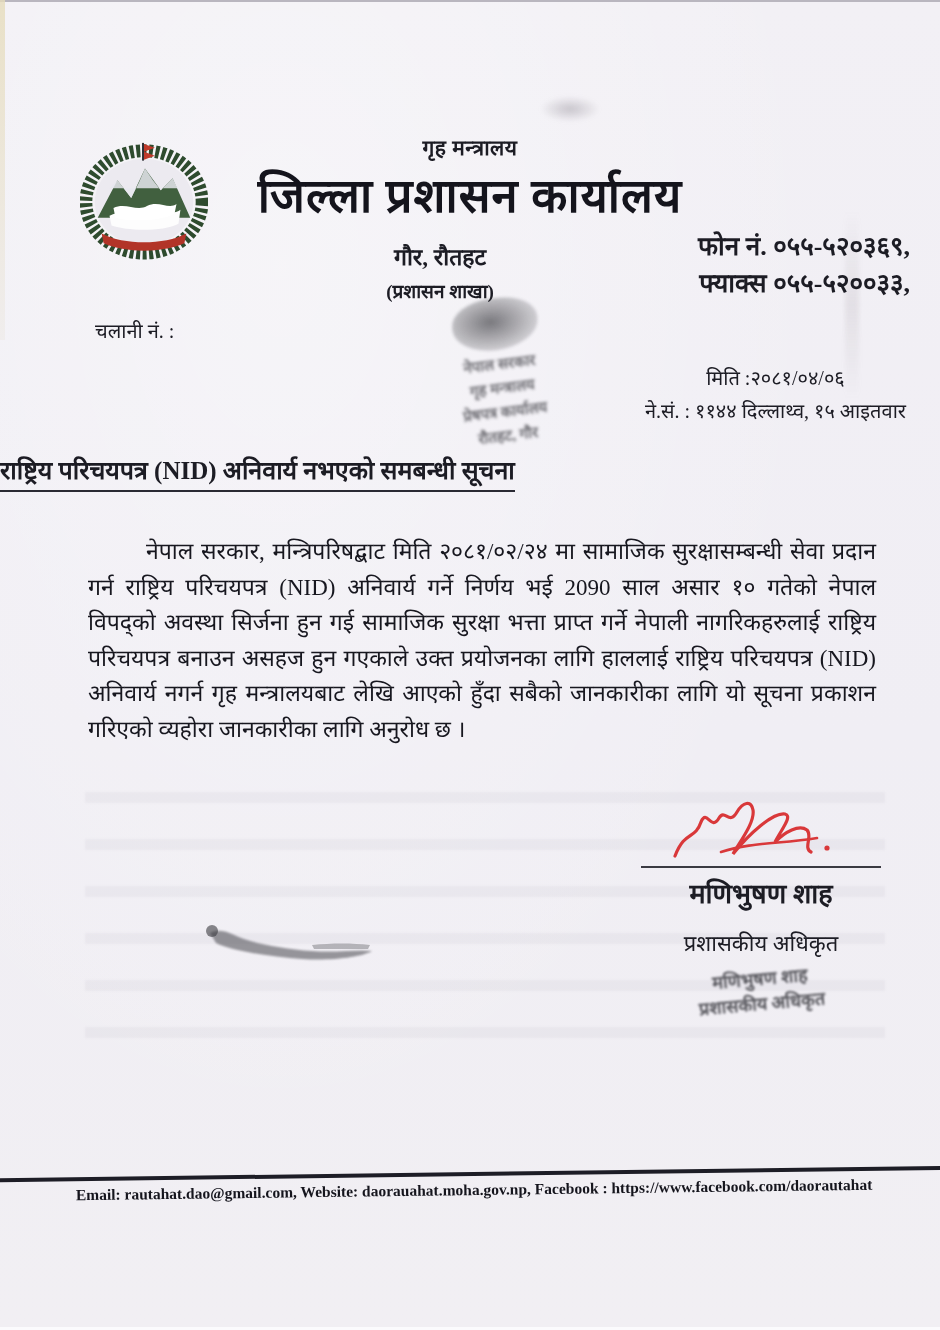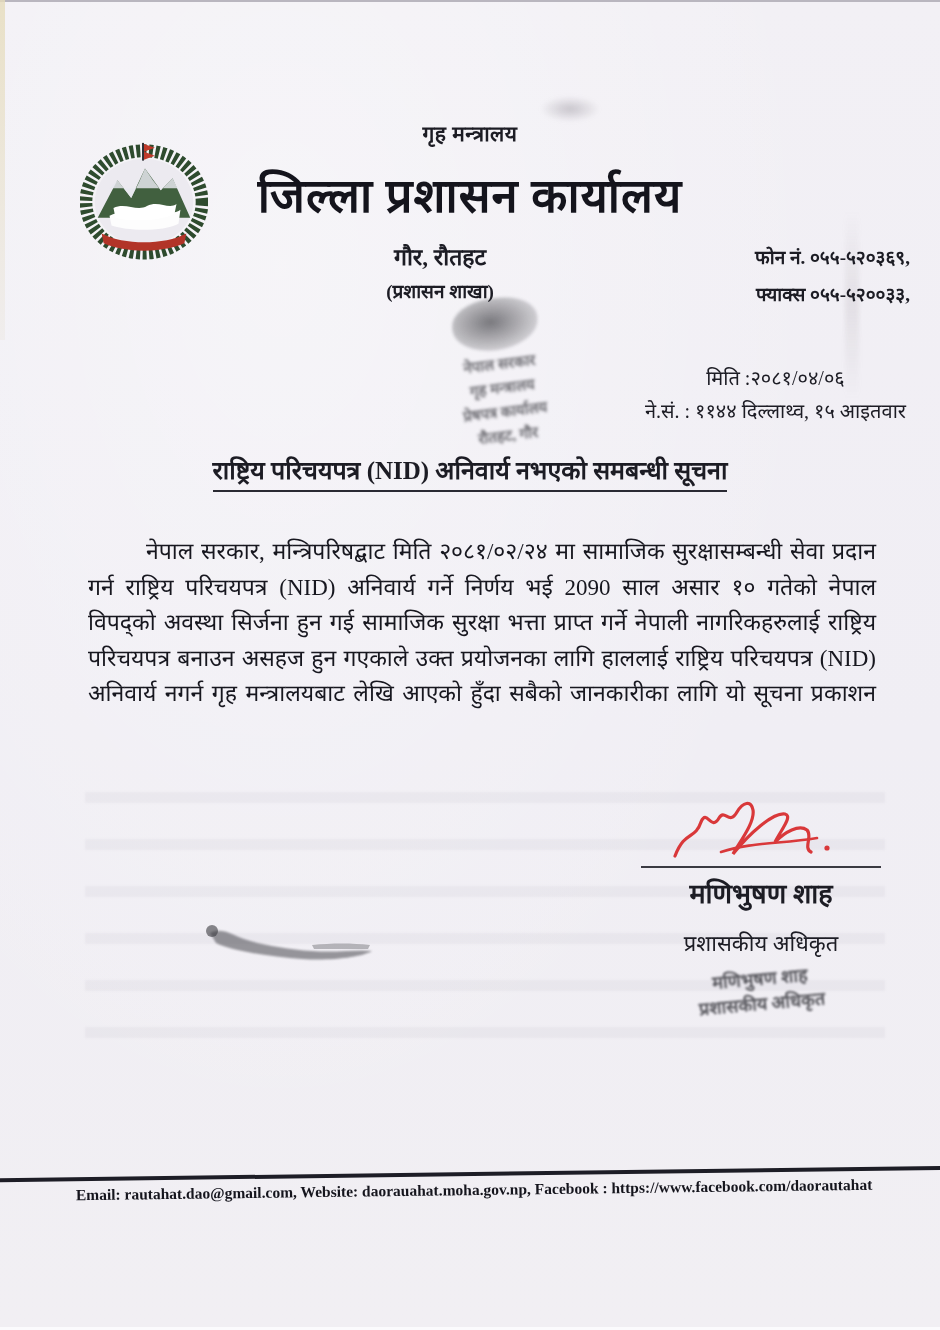--- a/index.html
+++ b/index.html
@@ -17,40 +17,40 @@
   .edge-top{position:absolute;top:0;left:0;width:100%;height:2px;background:#b9b6bf;}
   .edge-left{position:absolute;top:0;left:0;width:5px;height:340px;background:linear-gradient(180deg,#e6dcbb,#efeceb);opacity:.8;}
   .edge-bottom{position:absolute;bottom:0;left:0;width:100%;height:3px;background:#fbfbfd;}
 
   .c{position:absolute;left:0;width:100%;text-align:center;}
   .gov-line{font-size:21px;font-weight:bold;letter-spacing:.5px;}
   .office-title{font-size:47px;font-weight:bold;letter-spacing:1px;color:#14141c;}
   .loc{font-size:23px;font-weight:bold;}
   .branch{font-size:19px;font-weight:bold;}
 
-  .contact{position:absolute;right:30px;top:239px;text-align:right;font-size:19px;font-weight:bold;line-height:37px;}
+  .contact{position:absolute;right:30px;top:228px;text-align:right;font-size:26px;font-weight:bold;line-height:37px;}
   .refs{position:absolute;left:95px;top:312px;font-size:20px;line-height:38px;}
   .dates{position:absolute;right:34px;top:362px;text-align:center;font-size:20px;line-height:33px;}
 
   .emblem{position:absolute;left:80px;top:138px;width:128px;height:124px;}
 
   .stamp-center{
     position:absolute;left:408px;top:298px;width:185px;
     text-align:center;color:#4a4a50;
     transform:rotate(-7deg);
     filter:blur(1.6px);opacity:.8;
     font-weight:bold;line-height:24px;font-size:15px;
   }
   .stamp-center .blob{
     width:86px;height:52px;margin:0 auto 2px auto;border-radius:50% 45% 55% 50%;
     background:radial-gradient(ellipse at 45% 45%, rgba(40,40,45,.75), rgba(60,60,65,.25) 70%, transparent 75%);
   }
 
   .subject{
-    position:absolute;left:0;top:452px;width:100%;text-align:center;
+    position:absolute;left:0;top:452px;width:100%;
   }
   .subject span{
     display:inline-block;font-size:25px;font-weight:bold;
     border-bottom:2px solid #2a2a33;padding-bottom:4px;
   }
 
   .body-block{position:absolute;left:88px;top:534px;width:788px;font-size:23px;color:#17171f;}
   .bline{height:35.5px;line-height:35.5px;white-space:nowrap;text-align:justify;}
   .bline.just{text-align-last:justify;}
   .bline.first{text-indent:58px;}
@@ -102,31 +102,32 @@
     <ellipse cx="65" cy="64" rx="50" ry="44" fill="#eceaf0"></ellipse>
     <path d="M18,80 L38,42 L52,60 L66,30 L82,52 L94,40 L112,80 Z" fill="#41603f"></path>
     <path d="M38,42 L46,52 L52,60 L60,44 L66,30 L74,42 L82,52 L88,46 L94,40 L99,50 L30,50 Z" fill="#e8e8ee" opacity="0.85"></path>
     <path d="M30,78 C45,70 55,80 65,74 C78,66 92,80 102,72 L100,86 C85,94 50,94 32,88 Z" fill="#fdfdfd"></path>
     <path d="M34,70 C46,64 58,74 68,68 C80,62 90,72 98,66 L96,76 C82,84 48,84 36,80 Z" fill="#ffffff"></path>
     <path d="M22,96 C45,108 85,108 108,96 L106,106 C84,116 46,116 24,106 Z" fill="#b23428"></path>
     <rect x="63" y="4" width="2" height="18" fill="#2e2e34"></rect>
     <path d="M65,5 L76,9 L65,13 Z M65,13 L76,17 L65,21 Z" fill="#c0392b"></path>
   </svg>
 
-  <div class="c gov-line" style="top:119px;">गृह मन्त्रालय</div>
+  <div class="c gov-line" style="top:133px;">गृह मन्त्रालय</div>
   <div class="c office-title" style="top:162px;">जिल्ला प्रशासन कार्यालय</div>
   <div class="c loc" style="top:240px;left:-30px;">गौर, रौतहट</div>
   <div class="c branch" style="top:278px;left:-30px;">(प्रशासन शाखा)</div>
 
   <div class="contact">
     <div>फोन नं. ०५५-५२०३६९,</div>
     <div>फ्याक्स ०५५-५२००३३,</div>
   </div>
 
   <div class="refs">
+    <div>चलानी नं. :</div>
   </div>
 
   <div class="stamp-center">
     <div class="blob"></div>
     <div>नेपाल सरकार</div>
     <div>गृह मन्त्रालय</div>
     <div>प्रेषपत्र कार्यालय</div>
     <div>रौतहट, गौर</div>
   </div>
 
@@ -138,20 +139,21 @@
   <div class="subject">
     <span>राष्ट्रिय परिचयपत्र (NID) अनिवार्य नभएको समबन्धी सूचना</span>
   </div>
 
   <div class="body-block">
     <div class="bline first just">नेपाल सरकार, मन्त्रिपरिषद्बाट मिति २०८१/०२/२४ मा सामाजिक सुरक्षासम्बन्धी सेवा प्रदान</div>
     <div class="bline just">गर्न राष्ट्रिय परिचयपत्र (NID) अनिवार्य गर्ने निर्णय भई 2090 साल असार १० गतेको नेपाल</div>
     <div class="bline just">विपद्को अवस्था सिर्जना हुन गई सामाजिक सुरक्षा भत्ता प्राप्त गर्ने नेपाली नागरिकहरुलाई राष्ट्रिय</div>
     <div class="bline just">परिचयपत्र बनाउन असहज हुन गएकाले उक्त प्रयोजनका लागि हाललाई राष्ट्रिय परिचयपत्र (NID)</div>
     <div class="bline just">अनिवार्य नगर्न गृह मन्त्रालयबाट लेखि आएको हुँदा सबैको जानकारीका लागि यो सूचना प्रकाशन</div>
+    <div class="bline">गरिएको व्यहोरा जानकारीका लागि अनुरोध छ ।</div>
   </div>
 
   <div class="bleed"></div>
 
   <svg class="smudge" width="210" height="70">
     <path d="M18,28 C30,22 40,30 52,34 C70,40 95,44 120,46 C145,48 165,44 180,46 C170,52 140,56 110,54 C80,52 40,46 24,38 Z" fill="#4a4a50" opacity="0.55" filter="blur(1px)"></path>
     <circle cx="20" cy="26" r="6" fill="#3b3b40" opacity="0.6"></circle>
     <path d="M120,40 C140,38 160,38 178,40 L176,44 C155,44 135,44 122,44 Z" fill="#5a5a60" opacity="0.4"></path>
   </svg>
 

